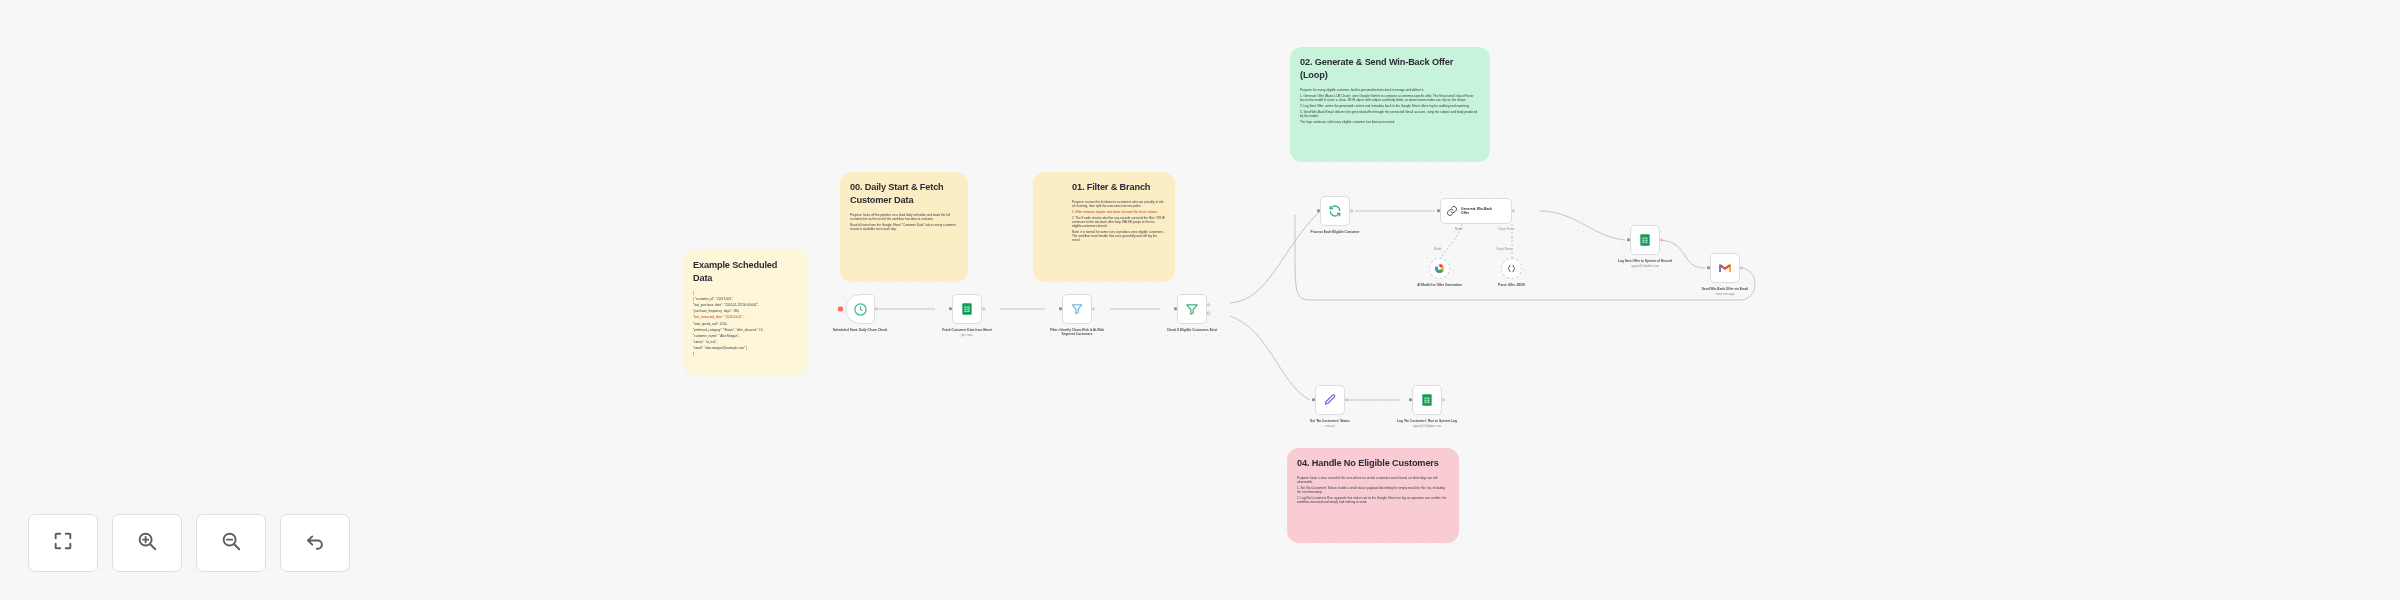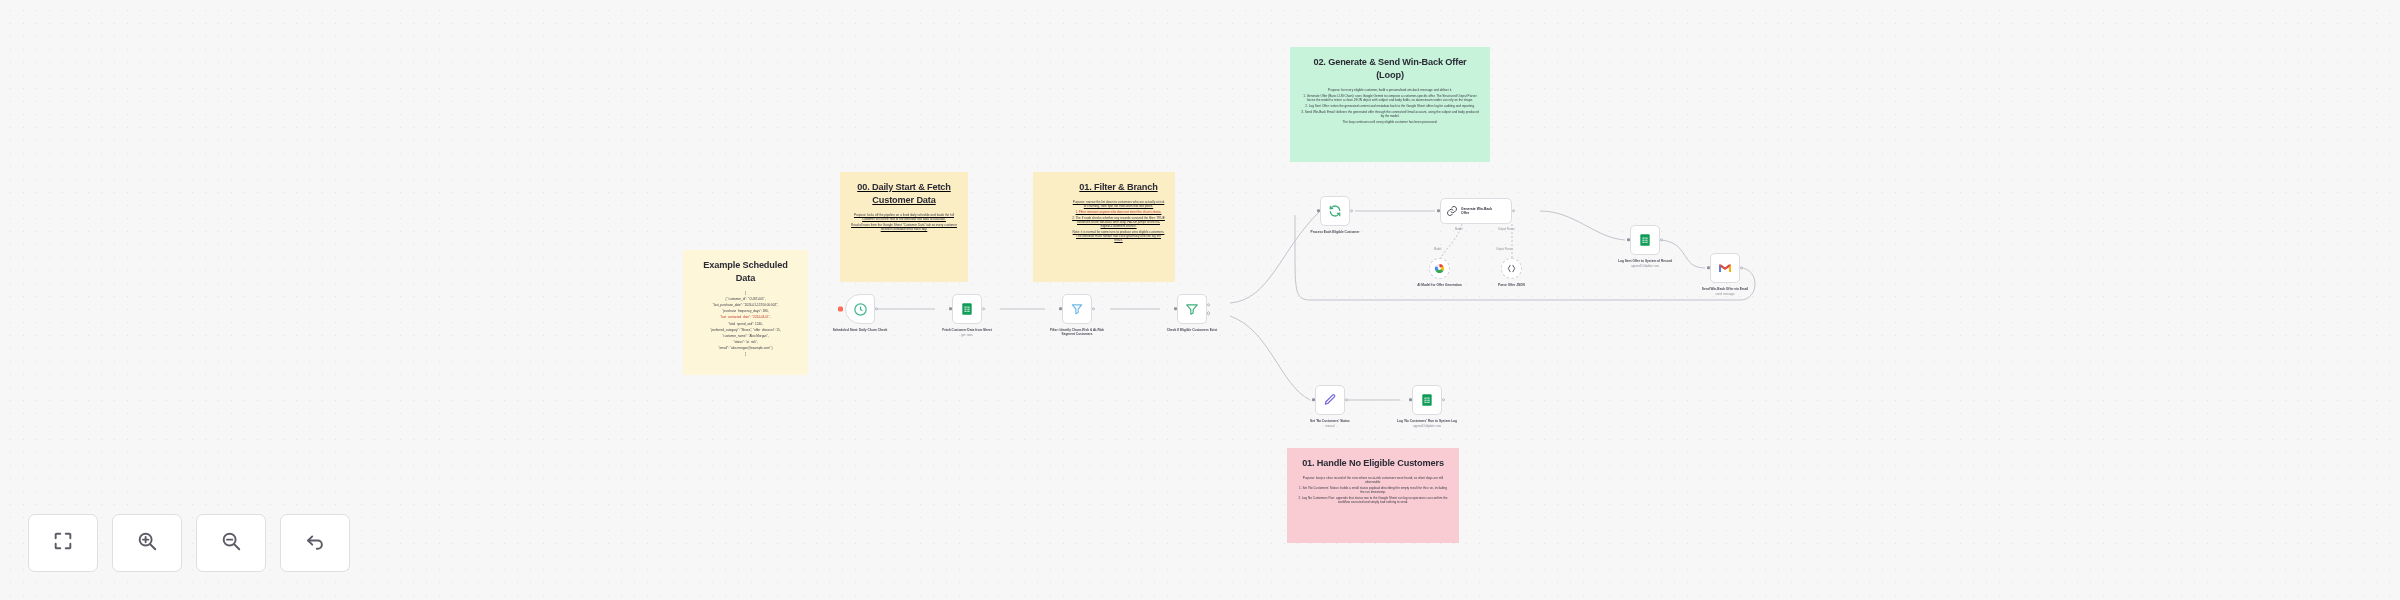--- a/index.html
+++ b/index.html
@@ -15,39 +15,38 @@
     background-color: #f7f7f8;
     background-image:
       radial-gradient(circle, #e3e3e6 0.8px, transparent 0.9px);
     background-size: 13px 13px;
     background-position: 4px 4px;
   }
 
   
   .sticky {
     position: absolute;
-    border-radius: 0;
+    border-radius: 12px;
     padding: 9px 10px 8px 10px;
     overflow: hidden;
     line-height: 1.26;
-    text-align: center;
   }
   .sticky .s-title {
     font-size: 9.2px;
     font-weight: bold;
     color: #2b2b36;
     letter-spacing: -0.15px;
     line-height: 1.42;
     margin-bottom: 7px;
   }
   .sticky .s-body { font-size: 3.1px; color: #3b3b46; }
   .sticky .s-body p { margin-bottom: 2.2px; }
 
   .sticky.yellow { background: #fdf6d8; }
-  .sticky.yellow2 { background: #fbeec4; text-decoration: underline; }
+  .sticky.yellow2 { background: #fbeec4; }
   .sticky.green  { background: #c6f3d9; }
   .sticky.pink   { background: #f9ccd4; }
 
   
   .node {
     position: absolute;
     width: 30px; height: 30px;
     background: #fff;
     border: 1px solid #dcdce2;
     border-radius: 5px;
@@ -199,21 +198,21 @@
     <div class="s-body">
       <p>Purpose: for every eligible customer, build a personalised win-back message and deliver it.</p>
       <p>1. Generate Offer (Basic LLM Chain): uses Google Gemini to compose a customer-specific offer. The Structured Output Parser forces the model to return a clean JSON object with subject and body fields, so downstream nodes can rely on the shape.</p>
       <p>2. Log Sent Offer: writes the generated content and metadata back to the Google Sheet offers log for auditing and reporting.</p>
       <p>3. Send Win-Back Email: delivers the generated offer through the connected Gmail account, using the subject and body produced by the model.</p>
       <p>The loop continues until every eligible customer has been processed.</p>
     </div>
   </div>
 
   <div class="sticky pink" style="left:1287px; top:448px; width:172px; height:95px;">
-    <div class="s-title">01. Handle No Eligible Customers</div>
+    <div class="s-title">04. Handle No Eligible Customers</div>
     <div class="s-body">
       <p>Purpose: keep a clear record of the runs where no at-risk customers were found, so silent days are still observable.</p>
       <p>1. Set 'No Customers' Status: builds a small status payload describing the empty result for this run, including the run timestamp.</p>
       <p>2. Log No Customers Run: appends that status row to the Google Sheet run log so operators can confirm the workflow executed and simply had nothing to send.</p>
     </div>
   </div>
 
   <div class="node trigger" style="left:845px; top:294px;">
     <span class="trigger-tab"></span>
     <span class="glyph">

